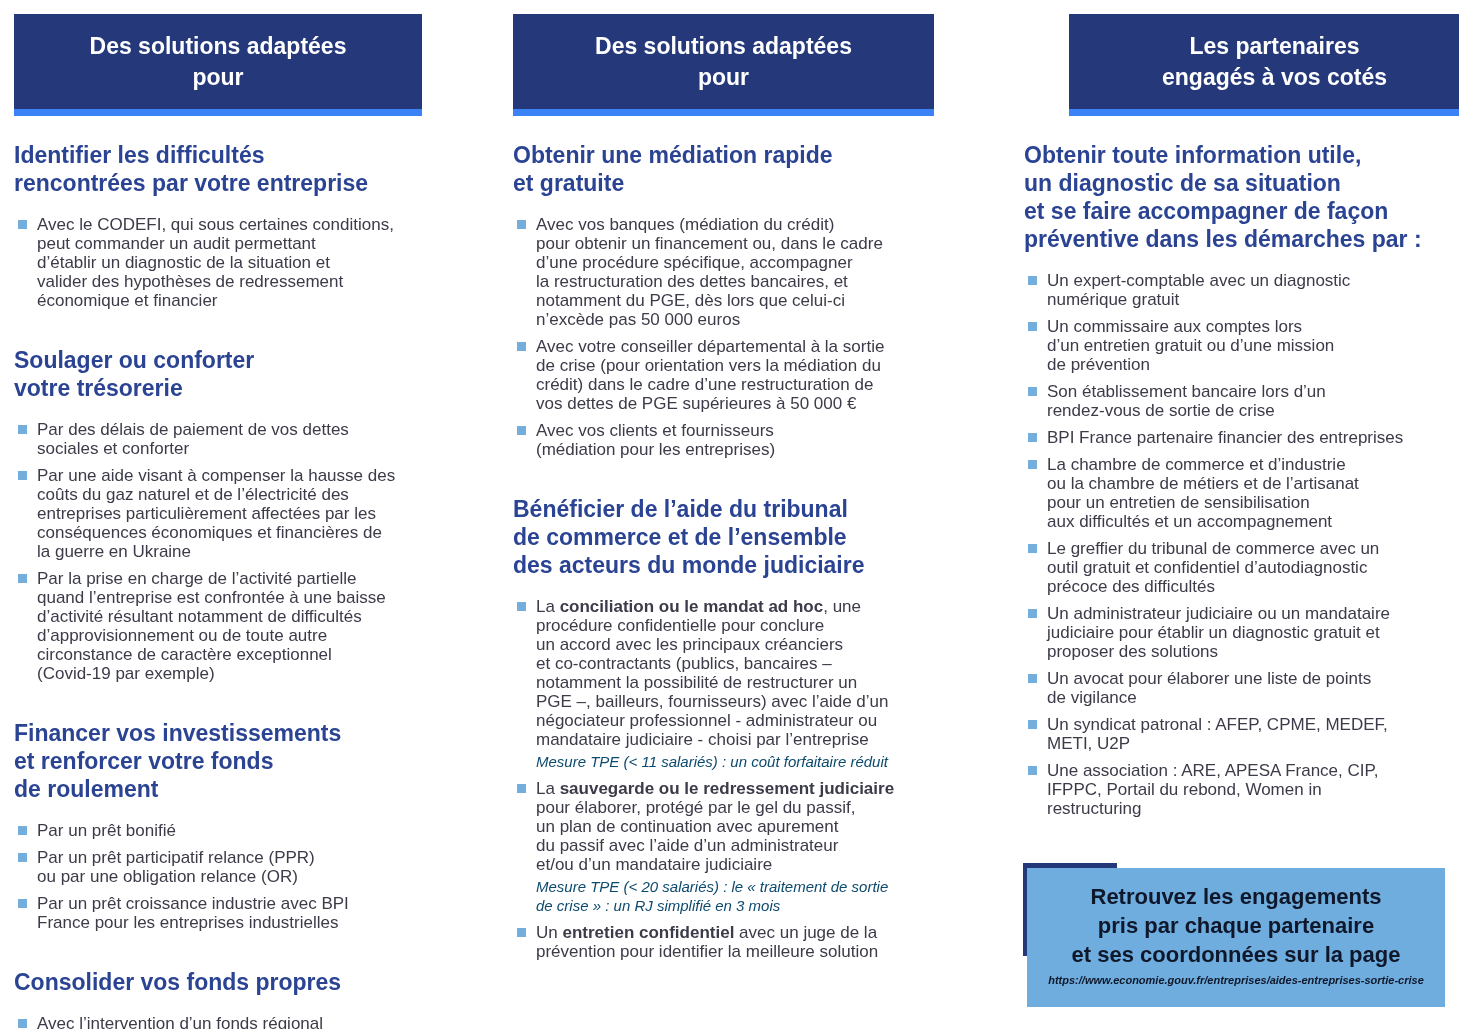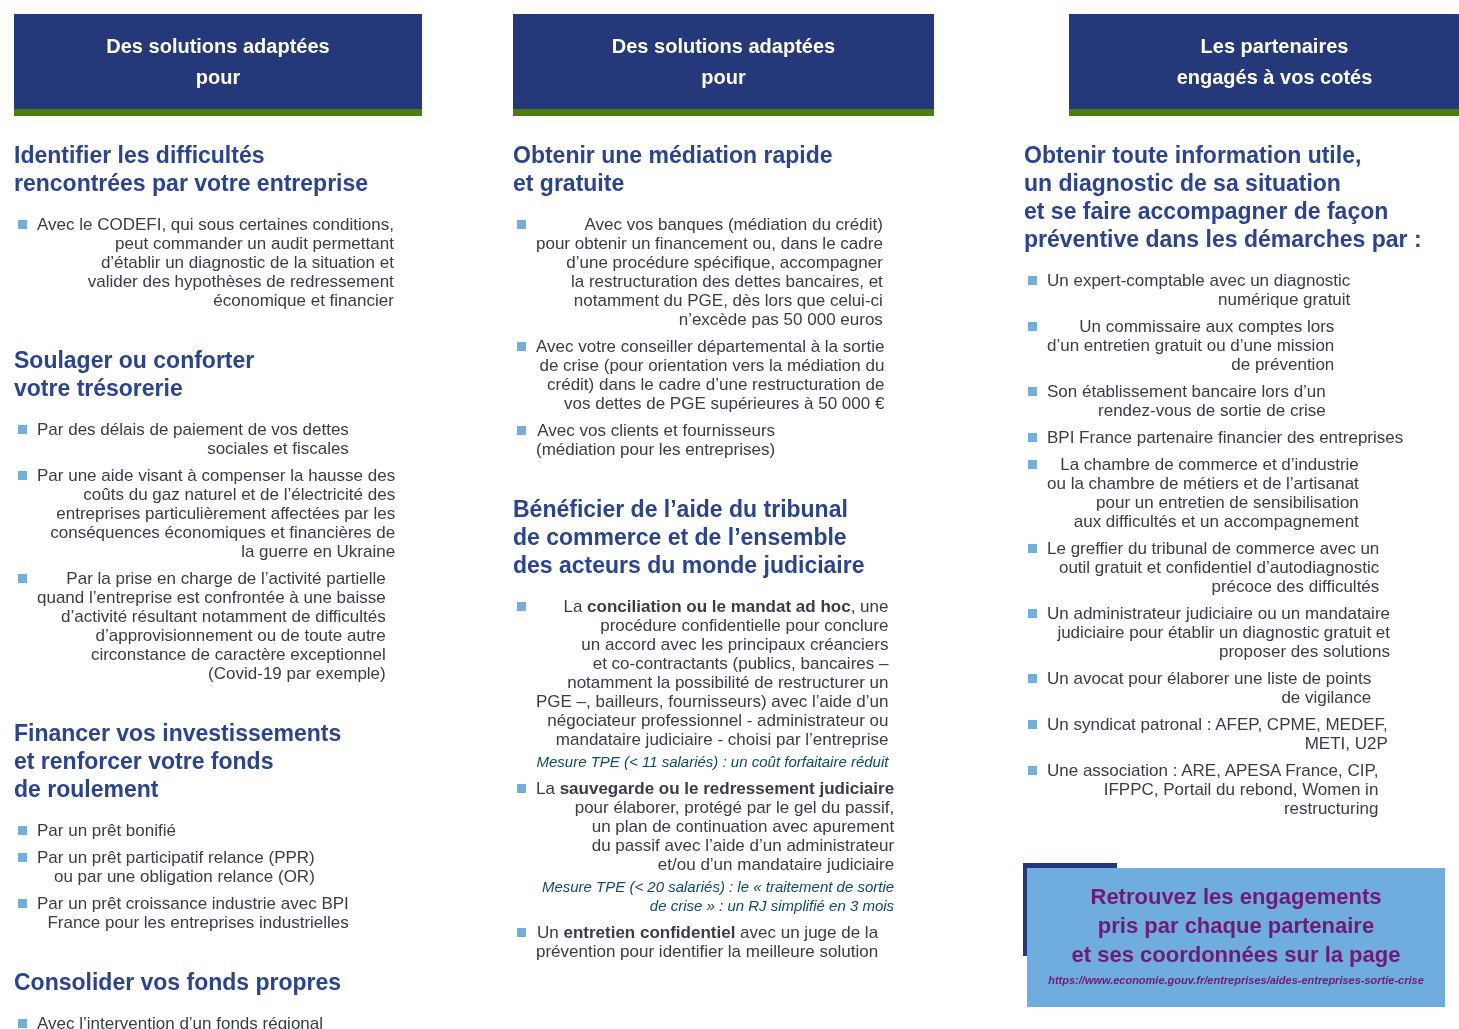--- a/index.html
+++ b/index.html
@@ -7,46 +7,46 @@
   .page {
     position: relative; width: 1459px; height: 1029px;
     background: #ffffff; overflow: hidden;
   }
   .column { position: absolute; top: 14px; }
   .col-0 { left: 14px;   width: 452px; }
   .col-1 { left: 513px;  width: 452px; }
   .col-2 { left: 1024px; width: 435px; }
 
   .header-box {
-    height: 95px; background: #25397a; border-bottom: 7px solid #4d7c0f;
+    height: 95px; background: #25397a; border-bottom: 7px solid #3b82f6;
     display: flex; align-items: center; justify-content: center;
-    color: #ffffff; font-weight: bold; font-size: 20px; line-height: 31px;
+    color: #ffffff; font-weight: bold; font-size: 23px; line-height: 31px;
     text-align: center; white-space: pre-line;
   }
   .col-0 .header-box { width: 408px; }
   .col-1 .header-box { width: 421px; }
   .col-2 .header-box { width: 411px; margin-left: 45px; }
 
   .section-title {
     margin: 36px 0 18px 0; color: #2a4392; font-weight: bold;
     font-size: 23px; line-height: 28px; white-space: pre-line;
   }
   .section:first-child .section-title { margin-top: 25px; }
 
-  .bullet { display: flex; margin-bottom: 8px; color: #3b3b49; font-size: 17px; line-height: 19px; text-align: right; }
+  .bullet { display: flex; margin-bottom: 8px; color: #3b3b49; font-size: 17px; line-height: 19px; }
   .square { flex: 0 0 9px; width: 9px; height: 9px; background: #74aedd; margin: 5px 10px 0 4px; }
   .bullet-text { white-space: pre-line; }
   .bullet-text .b { font-weight: bold; }
   .note { font-style: italic; font-size: 15px; line-height: 19px; margin-top: 3px; color: #0c4a6e; }
 
   .footer-wrap { position: absolute; left: -1px; top: 849px; width: 423px; height: 145px; }
   .accent-square { position: absolute; left: 0; top: 0; width: 94px; height: 93px; background: #25397a; }
   .footer-box {
     position: absolute; left: 4px; top: 5px; width: 418px; height: 139px;
-    background: #6fadde; color: #701a75; text-align: center;
+    background: #6fadde; color: #0f172a; text-align: center;
   }
   .footer-text { margin-top: 14px; font-weight: bold; font-size: 22px; line-height: 29px; white-space: pre-line; }
   .footer-url { margin-top: 5px; font-style: italic; font-weight: bold; font-size: 11px; }
 </style>
 </head>
 <body>
 
 <div class="page">
 
   <section class="column col-0">
@@ -66,21 +66,21 @@
 valider des hypothèses de redressement
 économique et financier</span></div>
           </div>
         </div>
         <div class="section">
           <h2 class="section-title">Soulager ou conforter
 votre trésorerie</h2>
           <div class="bullet">
             <span class="square"></span>
             <div class="bullet-text"><span>Par des délais de paiement de vos dettes
-sociales et fiscales</span></div>
+sociales et conforter</span></div>
           </div>
           <div class="bullet">
             <span class="square"></span>
             <div class="bullet-text"><span>Par une aide visant à compenser la hausse des
 coûts du gaz naturel et de l’électricité des
 entreprises particulièrement affectées par les
 conséquences économiques et financières de
 la guerre en Ukraine</span></div>
           </div>
           <div class="bullet">

